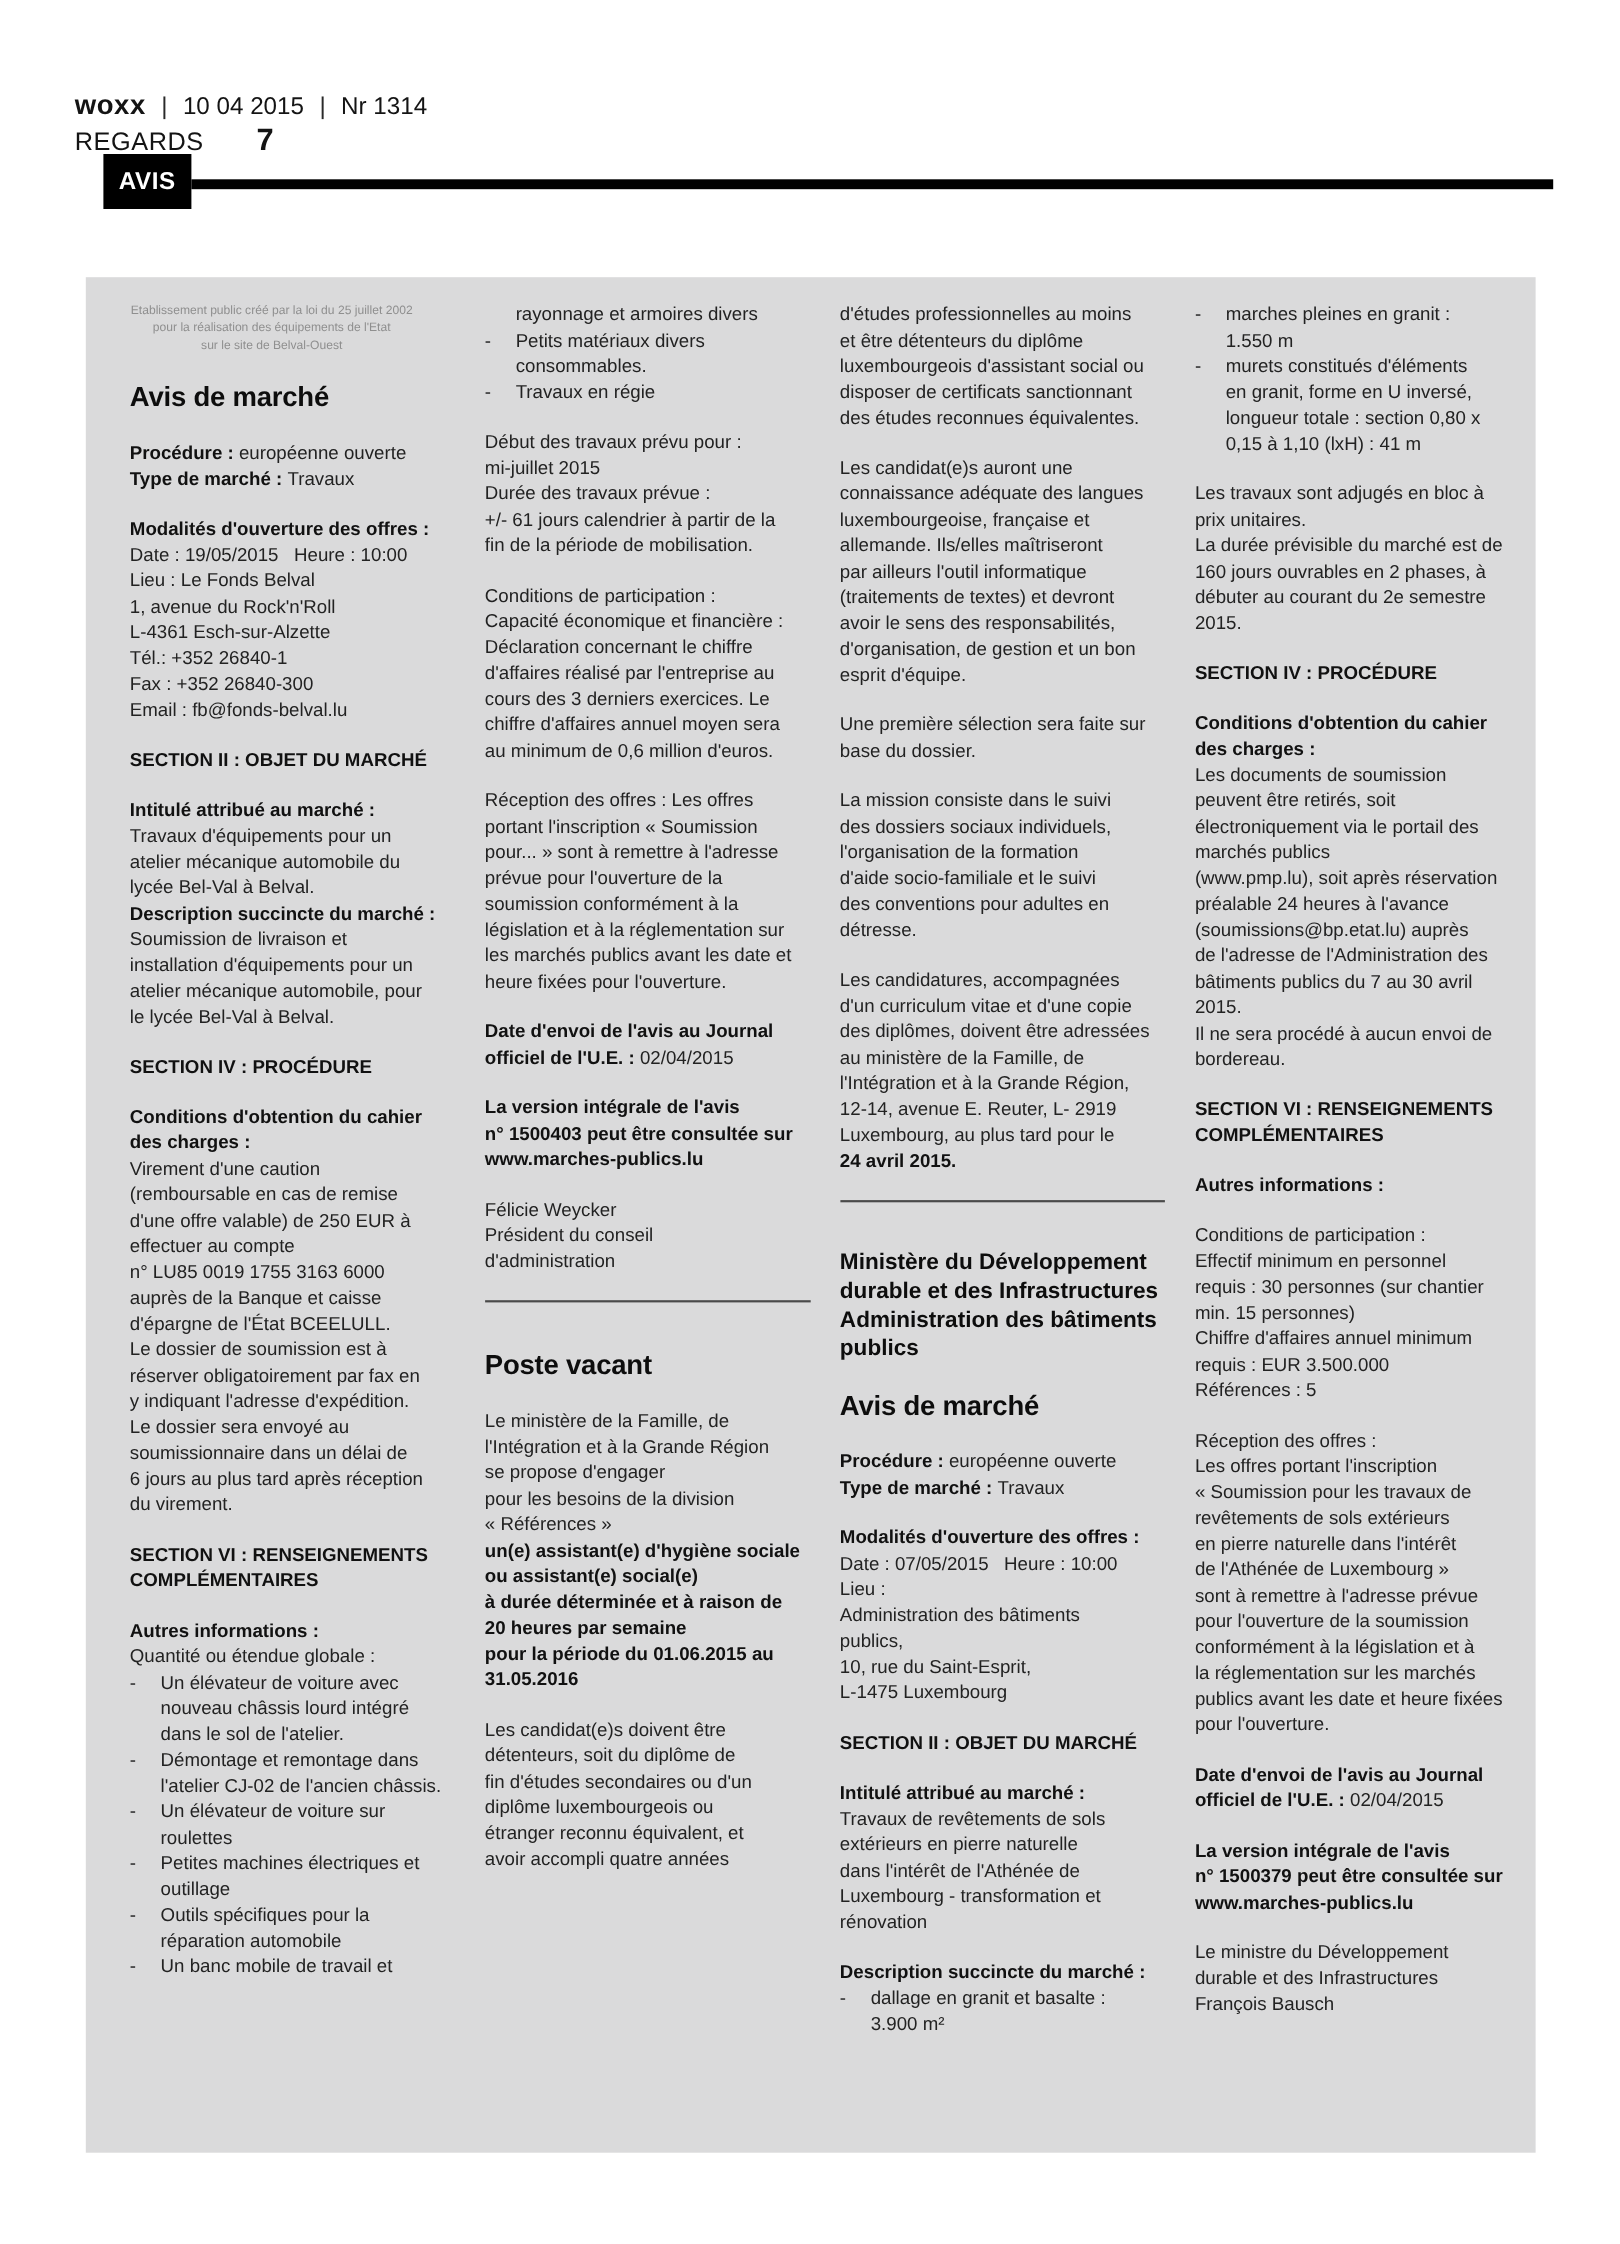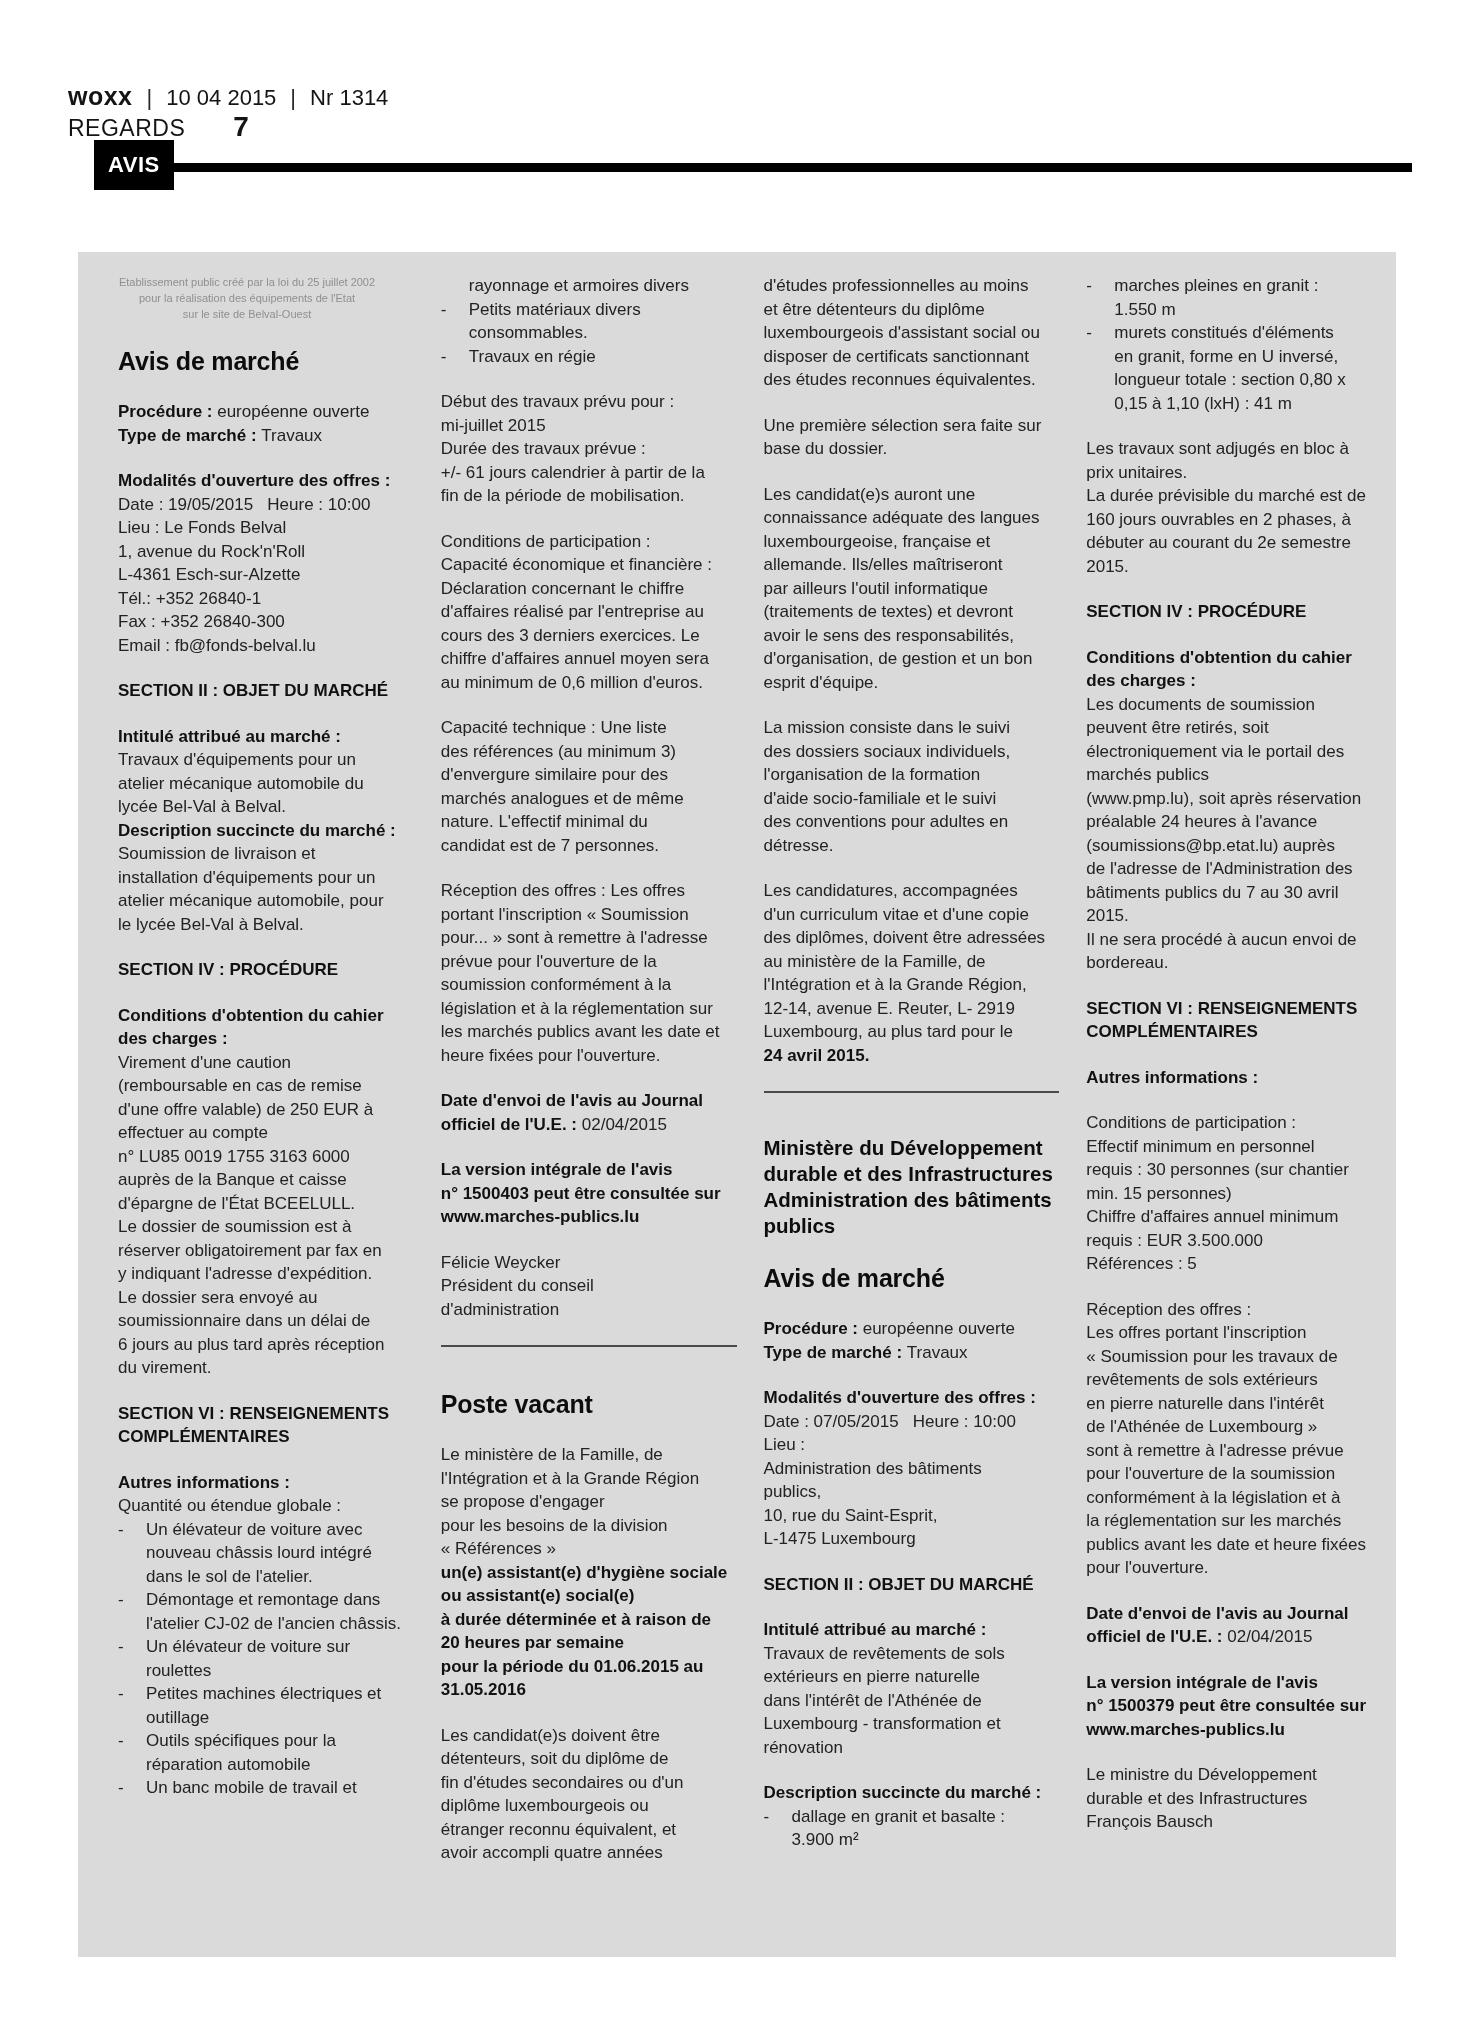--- a/index.html
+++ b/index.html
@@ -204,26 +204,20 @@
 Durée des travaux prévue :
 +/- 61 jours calendrier à partir de la
 fin de la période de mobilisation.</span></div>
           <div class="para"><span>Conditions de participation :
 Capacité économique et financière :
 Déclaration concernant le chiffre
 d'affaires réalisé par l'entreprise au
 cours des 3 derniers exercices. Le
 chiffre d'affaires annuel moyen sera
 au minimum de 0,6 million d'euros.</span></div>
-          <div class="para"><span>Capacité technique : Une liste
-des références (au minimum 3)
-d'envergure similaire pour des
-marchés analogues et de même
-nature. L'effectif minimal du
-candidat est de 7 personnes.</span></div>
           <div class="para"><span>Réception des offres : Les offres
 portant l'inscription « Soumission
 pour... » sont à remettre à l'adresse
 prévue pour l'ouverture de la
 soumission conformément à la
 législation et à la réglementation sur
 les marchés publics avant les date et
 heure fixées pour l'ouverture.</span></div>
           <div class="para"><span class="b">Date d'envoi de l'avis au Journal
 officiel de l'U.E. : </span><span>02/04/2015</span></div>
@@ -252,31 +246,31 @@
 diplôme luxembourgeois ou
 étranger reconnu équivalent, et
 avoir accompli quatre années</span></div>
         </div>
         <div class="col">
           <div class="para"><span>d'études professionnelles au moins
 et être détenteurs du diplôme
 luxembourgeois d'assistant social ou
 disposer de certificats sanctionnant
 des études reconnues équivalentes.</span></div>
-          <div class="para"><span>Une première sélection sera faite sur
-base du dossier.</span></div>
           <div class="para"><span>Les candidat(e)s auront une
 connaissance adéquate des langues
 luxembourgeoise, française et
 allemande. Ils/elles maîtriseront
 par ailleurs l'outil informatique
 (traitements de textes) et devront
 avoir le sens des responsabilités,
 d'organisation, de gestion et un bon
 esprit d'équipe.</span></div>
+          <div class="para"><span>Une première sélection sera faite sur
+base du dossier.</span></div>
           <div class="para"><span>La mission consiste dans le suivi
 des dossiers sociaux individuels,
 l'organisation de la formation
 d'aide socio-familiale et le suivi
 des conventions pour adultes en
 détresse.</span></div>
           <div class="para"><span>Les candidatures, accompagnées
 d'un curriculum vitae et d'une copie
 des diplômes, doivent être adressées
 au ministère de la Famille, de

